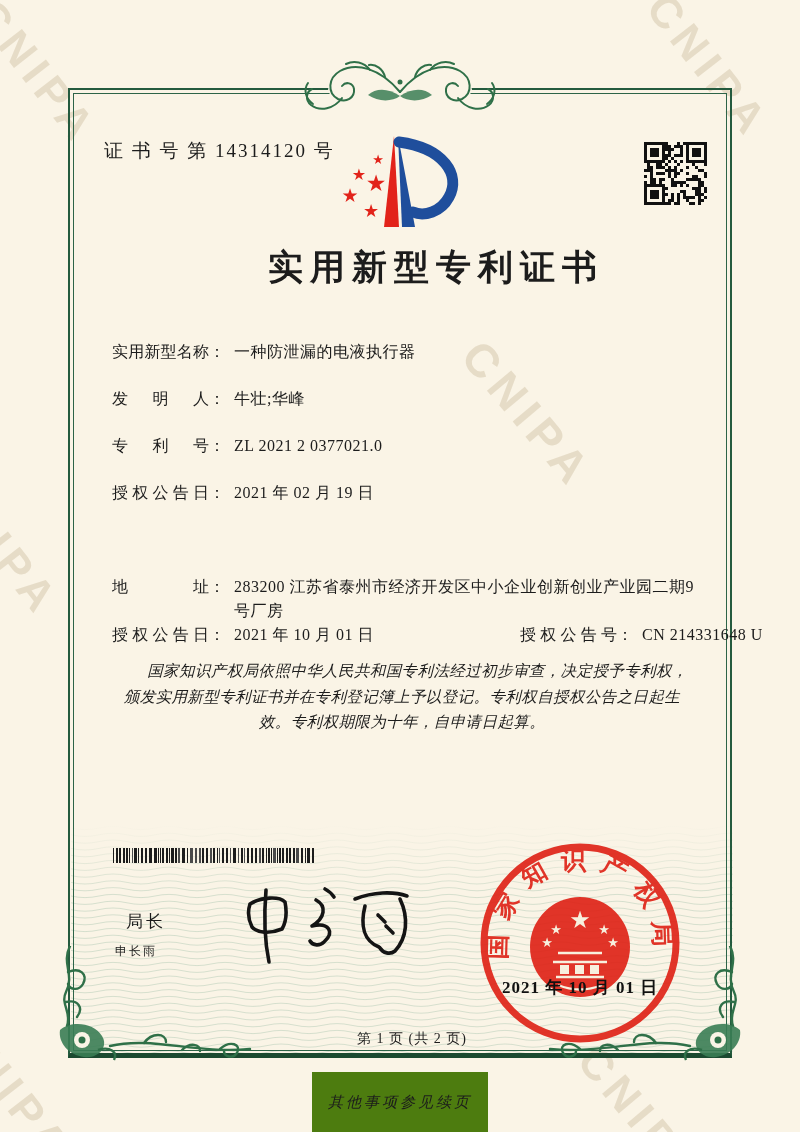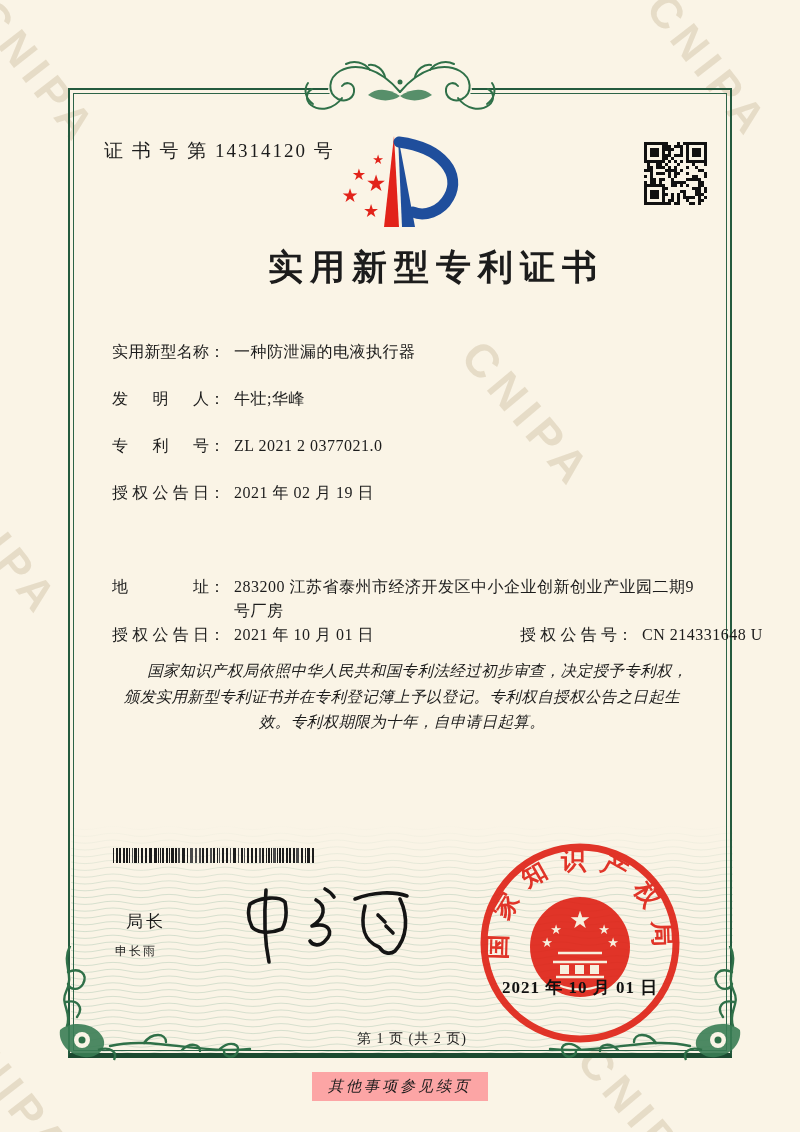--- a/index.html
+++ b/index.html
@@ -62,21 +62,21 @@
   .seal-date{
     position:absolute;left:472px;top:976px;width:216px;text-align:center;
     font-size:17px;letter-spacing:1px;color:#111;font-weight:bold;
   }
   .page-no{
     position:absolute;left:12px;top:1030px;width:800px;text-align:center;
     font-size:14px;letter-spacing:1px;
   }
   .cont-note{
     position:absolute;left:400px;top:1072px;transform:translateX(-50%);
-    background:#fca5a5;padding:5px 16px;font-size:15px;font-style:italic;
+    background:#4d7c0f;padding:21px 16px;font-size:15px;font-style:italic;
     letter-spacing:3px;white-space:nowrap;
   }
 </style>
 </head>
 <body>
 
 <div class="page">
 
   <span class="wm" style="left:4px;top:-10px;transform:rotate(52deg);">CNIPA</span>
   <span class="wm" style="left:676px;top:-16px;transform:rotate(52deg);">CNIPA</span>

